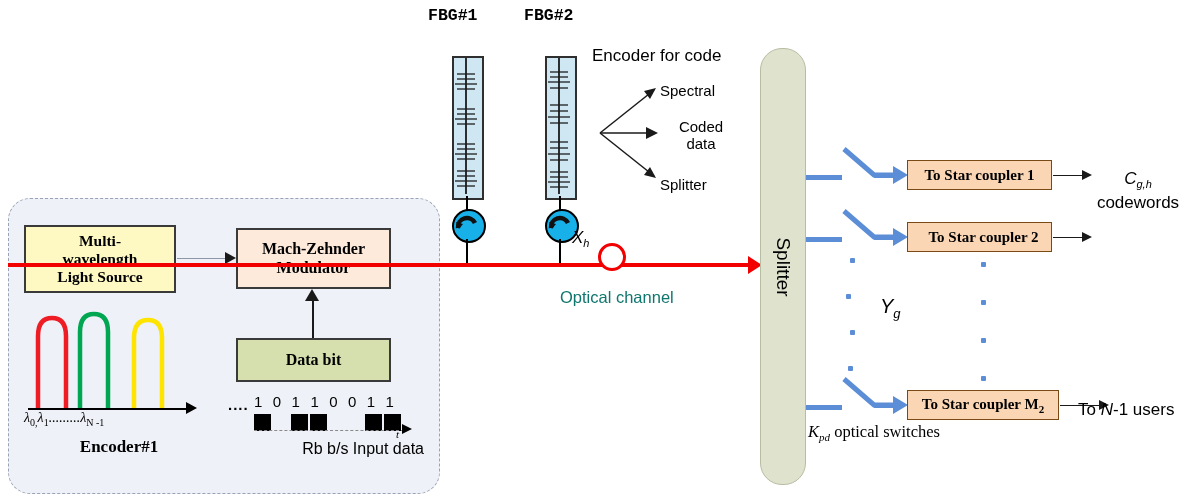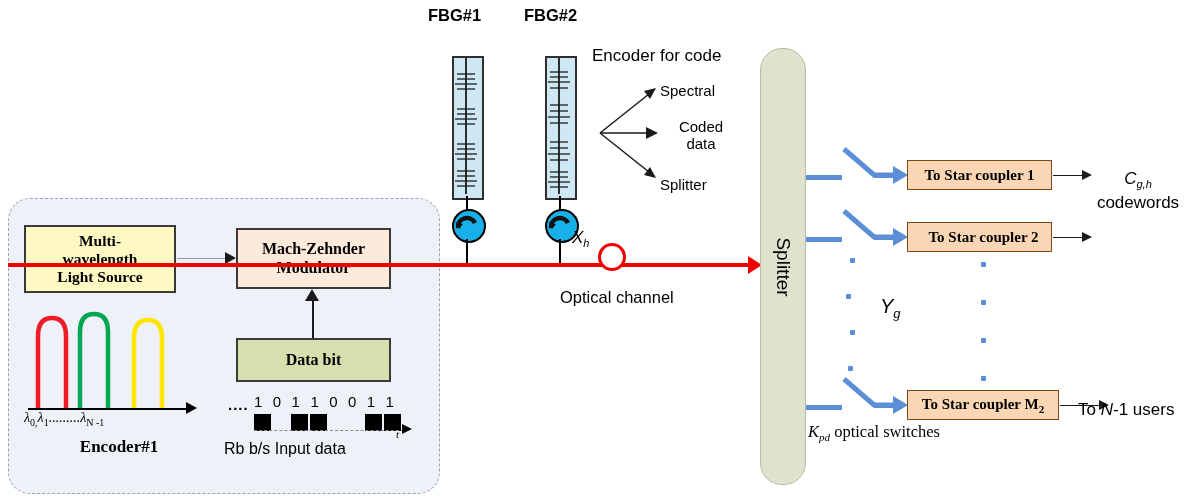--- a/index.html
+++ b/index.html
@@ -50,41 +50,41 @@
      font-weight:bold;color:#000;letter-spacing:1px;}
   .bits-row{left:254px;top:393px;width:140px;font-family:"Liberation Sans",sans-serif;
      font-size:15px;color:#000;display:flex;justify-content:space-between;}
   .sq-row{left:254px;top:414px;width:148px;height:18px;}
   .sq{position:absolute;top:0;width:17px;height:17px;background:#000;}
   .t-axis{left:254px;top:430px;width:150px;height:0;border-top:1.4px dashed #8a8a8a;}
   .t-arrow{left:402px;top:424px;width:0;height:0;
      border-left:10px solid #000;border-top:5.5px solid transparent;border-bottom:5.5px solid transparent;}
   .t-label{left:396px;top:428px;font-family:"Liberation Serif",serif;font-size:11px;
      font-style:italic;color:#000;}
-  .rb-label{left:224px;top:440px;width:200px;text-align:left;
+  .rb-label{left:224px;top:440px;width:200px;text-align:right;
      font-family:"Liberation Sans",sans-serif;font-size:16px;color:#000;}
 
   
-  .fbg-title{font-family:Liberation Sans, sans-serif;font-weight:bold;font-size:16.5px;color:#000;}
+  .fbg-title{font-family:Liberation Mono, monospace;font-weight:bold;font-size:16.5px;color:#000;}
   .fbg-body{width:28px;height:140px;background:#cfe7f2;border:2.2px solid #2f2f2f;}
   .fbg-stem{width:0;border-left:2px solid #000;}
 
   
   .circ{width:30px;height:30px;border-radius:50%;background:#17b0e8;border:2px solid #000;}
 
   
   .chan-line{left:8px;top:263px;width:748px;height:0;border-top:4px solid #f20000;}
   .chan-arrow{left:748px;top:256px;width:0;height:0;
      border-left:14px solid #f20000;border-top:9px solid transparent;border-bottom:9px solid transparent;}
   .ring{left:598px;top:243px;width:22px;height:22px;border:3.4px solid #f20000;border-radius:50%;
      background:#fff;}
   .xh{left:572px;top:228px;font-family:"Liberation Sans",sans-serif;font-size:17px;
      font-style:italic;color:#000;}
   .xh sub{font-size:11px;}
-  .chan-label{left:560px;top:288px;font-family:"Liberation Sans",sans-serif;font-size:16.5px;color:#000000;}
+  .chan-label{left:560px;top:288px;font-family:"Liberation Sans",sans-serif;font-size:16.5px;color:#0f766e;}
 
   
   .efc-title{left:592px;top:46px;font-family:"Liberation Sans",sans-serif;font-size:17px;color:#000;}
   .efc-item{font-family:"Liberation Sans",sans-serif;font-size:15px;color:#000;text-align:center;}
 
   
   .splitter{left:760px;top:48px;width:44px;height:435px;background:#dfe3cd;
      border:1.6px solid #b7bda3;border-radius:22px;}
   .splitter-txt{position:absolute;left:50%;top:50%;transform:translate(-50%,-50%) rotate(90deg);
      font-family:"Liberation Sans",sans-serif;font-size:19px;color:#000;white-space:nowrap;}

